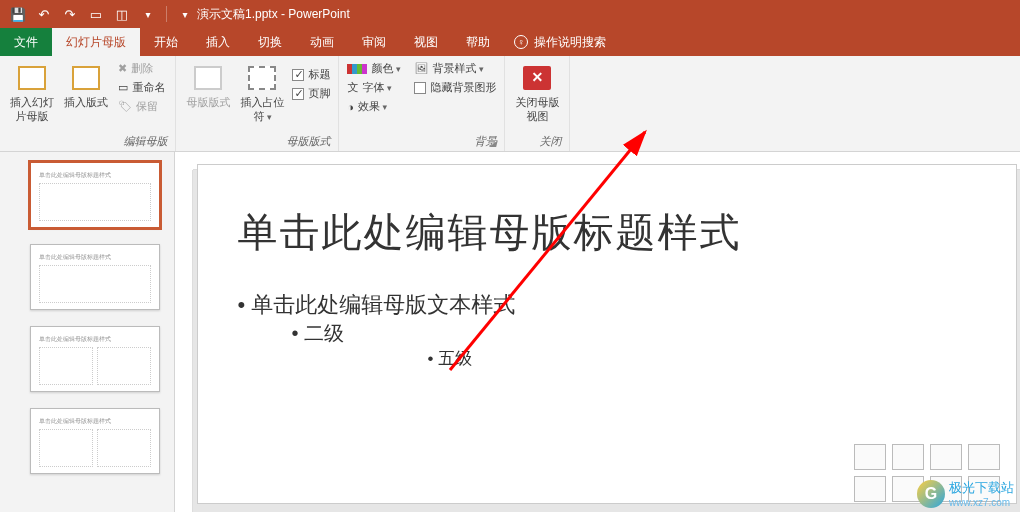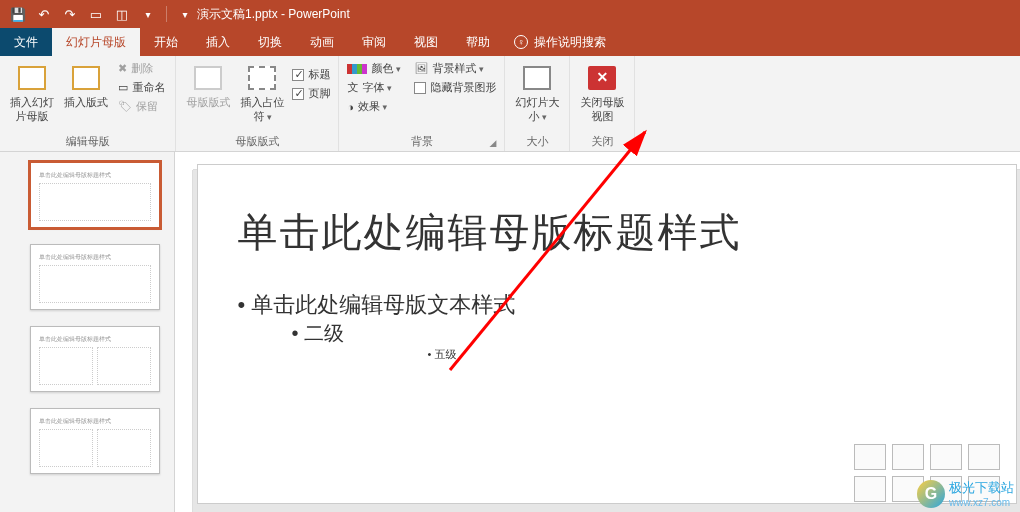--- a/index.html
+++ b/index.html
@@ -16,21 +16,21 @@
   .tabs { height: 28px; background: #b7472a; display: flex; align-items: stretch; color: #fff; font-size: 12px; }
   .tab { padding: 0 14px; display: flex; align-items: center; cursor: pointer; }
   .tab.active { background: #f3f3f3; color: #b7472a; }
   .tellme { display: flex; align-items: center; gap: 6px; padding: 0 10px; }
   .bulb { width:14px; height:14px; border:1px solid #fff; border-radius:50%; display:flex; align-items:center; justify-content:center; font-size:9px;}
 
   
   .ribbon { height: 96px; background: #f3f3f3; border-bottom: 1px solid #d4d4d4; display: flex; }
   .group { display: flex; flex-direction: column; padding: 4px 8px 2px 8px; border-right: 1px solid #e1e1e1; }
   .group-body { flex: 1; display: flex; align-items: flex-start; gap: 6px; }
-  .group-label { text-align: center; font-size: 11px; color: #666; padding-top: 2px; position: relative; }
+  .group-label { text-align: right; font-size: 11px; color: #666; padding-top: 2px; position: relative; font-style: italic; }
   .group-label .launcher { position:absolute; right:0; bottom:1px; font-size:9px; color:#888; }
   .bigbtn { display: flex; flex-direction: column; align-items: center; justify-content: flex-start; width: 48px; font-size: 11px; color: #444; gap: 2px; padding-top:2px; line-height: 1.25; text-align:center;}
   .bigbtn.disabled { color: #a0a0a0; }
   .bigbtn .ico { width: 32px; height: 32px; display:flex; align-items:center; justify-content:center; }
   .smallbtns { display:flex; flex-direction:column; gap:2px; font-size:11px; color:#444;}
   .smallbtn { display:flex; align-items:center; gap:4px; padding:1px 2px; }
   .smallbtn.disabled{ color:#a0a0a0;}
   .chk { width:12px; height:12px; border:1px solid #888; display:inline-block; background:#fff;}
   .rrow { display:flex; align-items:center; gap:4px; font-size:11px; color:#444; padding:1px 0;}
   .dd::after{content:" ▾"; font-size:9px; color:#666;}
@@ -60,21 +60,21 @@
   .ruler-h { height:18px; background:#fff; border-bottom:1px solid #ddd; margin-left:18px;}
   .ruler-v { width:18px; position:absolute; left:0; top:18px; bottom:0; background:#fff; border-right:1px solid #ddd;}
   .slide-area { position:absolute; left:18px; right:0; top:18px; bottom:0; background:#e6e6e6; display:flex; align-items:flex-start; justify-content:center; padding-top:0;}
   .slide { width: 820px; background:#fff; border:1px solid #ccc; padding:40px 40px 20px 40px; min-height:340px; margin-top:-6px;}
   .slide h1 { font-size:40px; font-weight:400; color:#333; letter-spacing:2px; margin-bottom:30px;}
   .slide ul { list-style:none; font-size:22px; color:#333; }
   .slide ul li::before{content:"• "; }
   .slide ul ul { margin-left:54px; font-size:20px;}
   .slide ul ul ul{ font-size:19px; margin-left:40px;}
   .slide ul ul ul ul{ font-size:18px; margin-left:44px;}
-  .slide ul ul ul ul ul{ font-size:11px; margin-left:52px;}
+  .slide ul ul ul ul ul{ font-size:17px; margin-left:52px;}
 
   
   .ph-icons { position:absolute; right:20px; bottom:10px; display:grid; grid-template-columns:repeat(4,32px); grid-template-rows:repeat(2,26px); gap:6px;}
   .ph-icons div{ border:1.5px solid #bbb; background:#fafafa;}
 
   
   .arrow { position:absolute; pointer-events:none; }
 
   
   .wm { position:absolute; right:6px; bottom:4px; font-size:13px; color:#2aa6e0; display:flex; align-items:center; gap:4px;}
@@ -93,21 +93,21 @@
     <div class="qat-btn">◫</div>
     <div class="qat-btn" style="font-size:10px;">▾</div>
     <div class="qat-sep"></div>
     <div class="qat-btn" style="font-size:10px;">▾</div>
   </div>
   <div class="title-center">演示文稿1.pptx  -  PowerPoint</div>
   <div style="width:160px;"></div>
 </div>
 
 <div class="tabs">
-  <div class="tab" style="background:#0c4a6e;">文件</div>
+  <div class="tab" style="background:#15803d;">文件</div>
   <div class="tab active">幻灯片母版</div>
   <div class="tab">开始</div>
   <div class="tab">插入</div>
   <div class="tab">切换</div>
   <div class="tab">动画</div>
   <div class="tab">审阅</div>
   <div class="tab">视图</div>
   <div class="tab">帮助</div>
   <div class="tellme">
     <span class="bulb">♀</span>
@@ -210,31 +210,20 @@
           </div>
         <label class="rrow">
             <span class="chk"></span>
             <span>隐藏背景图形</span>
           </label>
       </div>
     </div>
     <div class="group-label"><span>背景</span><span class="launcher">◢</span></div>
   </div>
 
-  <div class="group">
-    <div class="group-body">
-      <div class="bigbtn">
-        <div class="ico">
-            <span class="ico-box" style="border-color:#888;"></span>
-          </div>
-        <span class="dd">幻灯片大小</span>
-      </div>
-    </div>
-    <div class="group-label">大小</div>
-  </div>
 
   <div class="group">
     <div class="group-body">
       <div class="bigbtn">
         <div class="ico">
             <span class="ico-red">✕</span>
           </div>
         <span>关闭母版视图</span>
       </div>
     </div>

